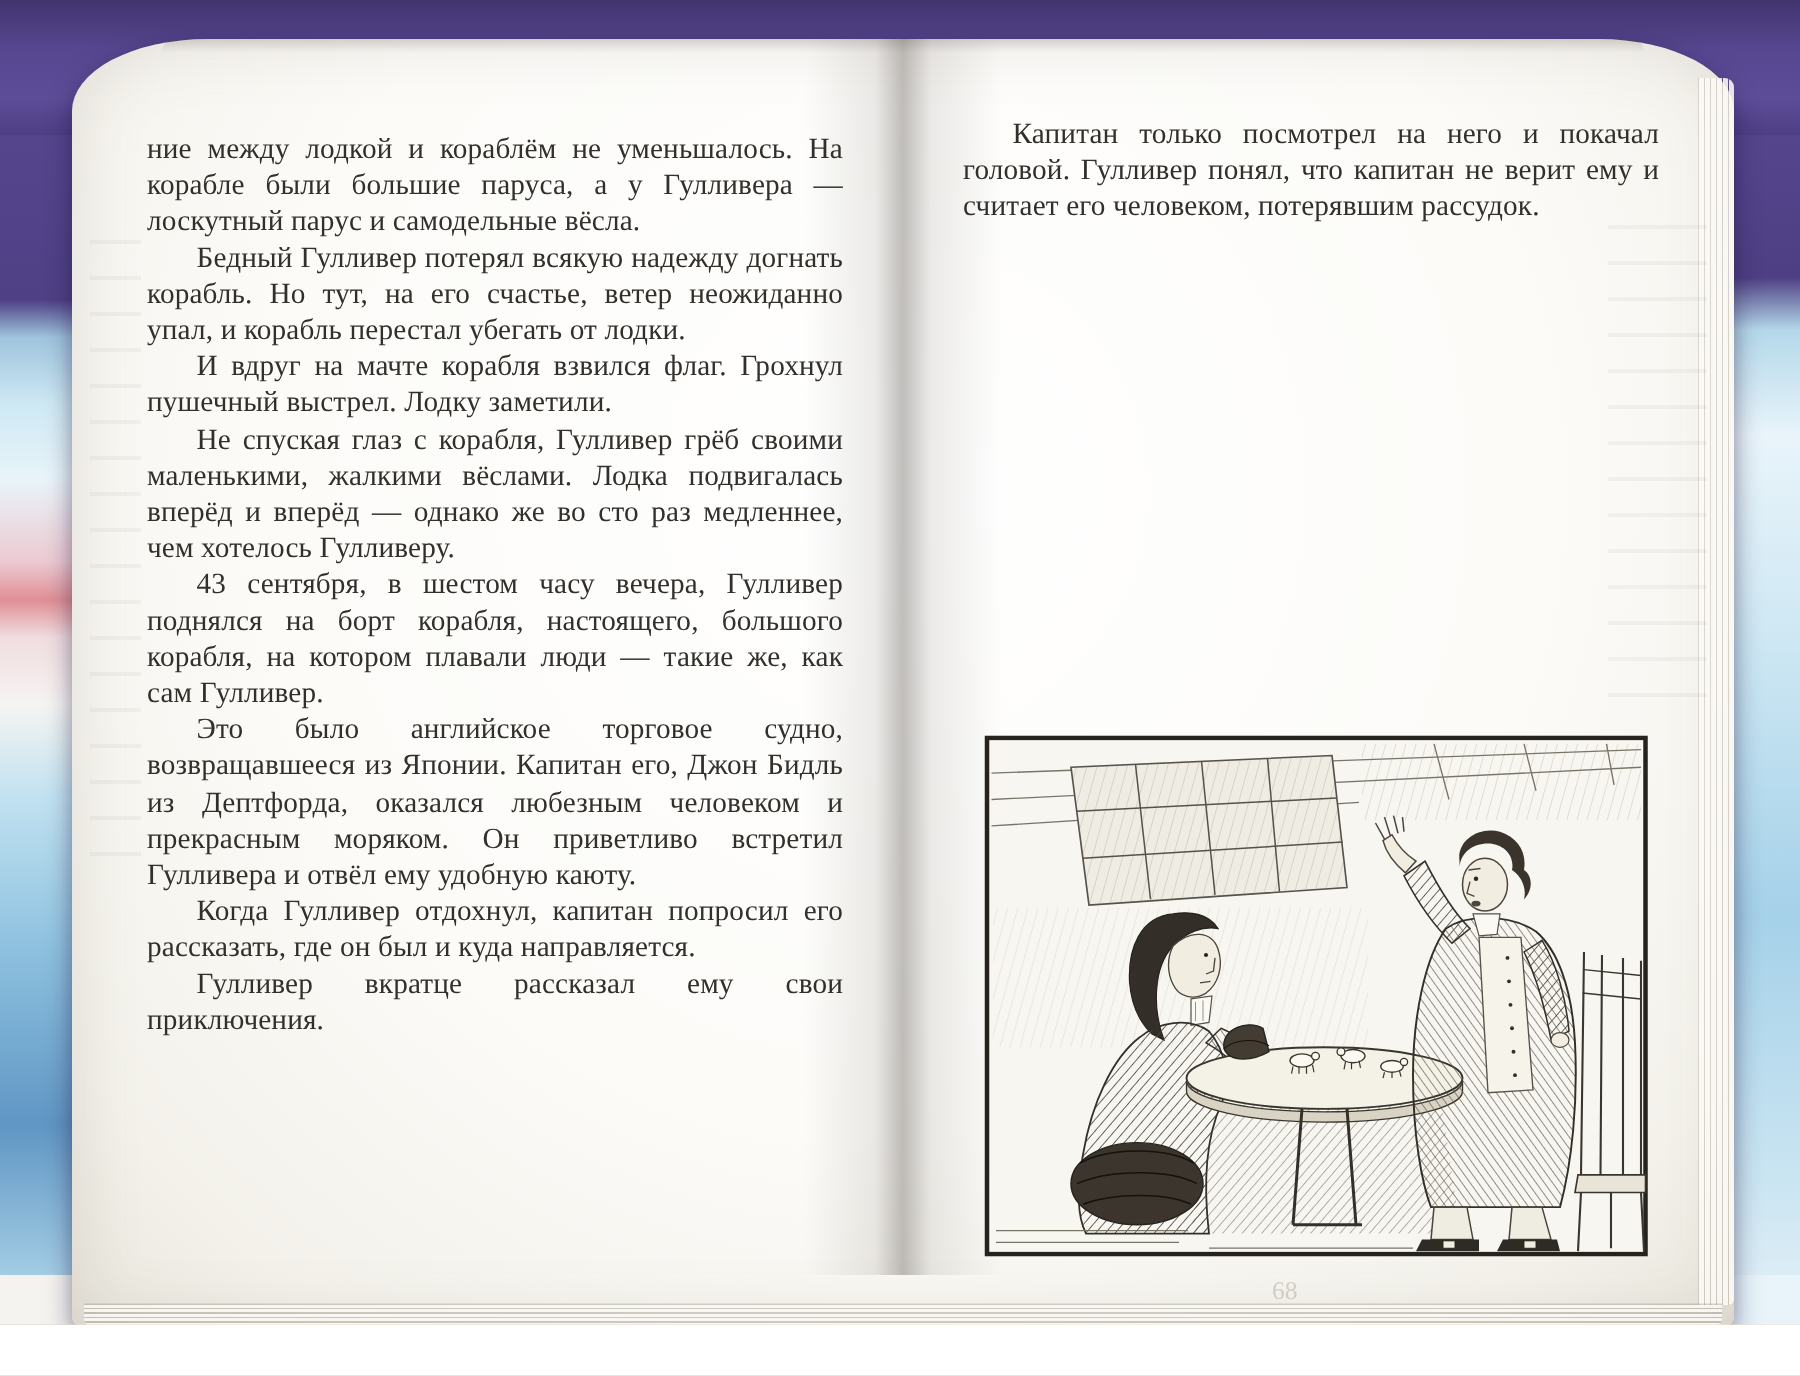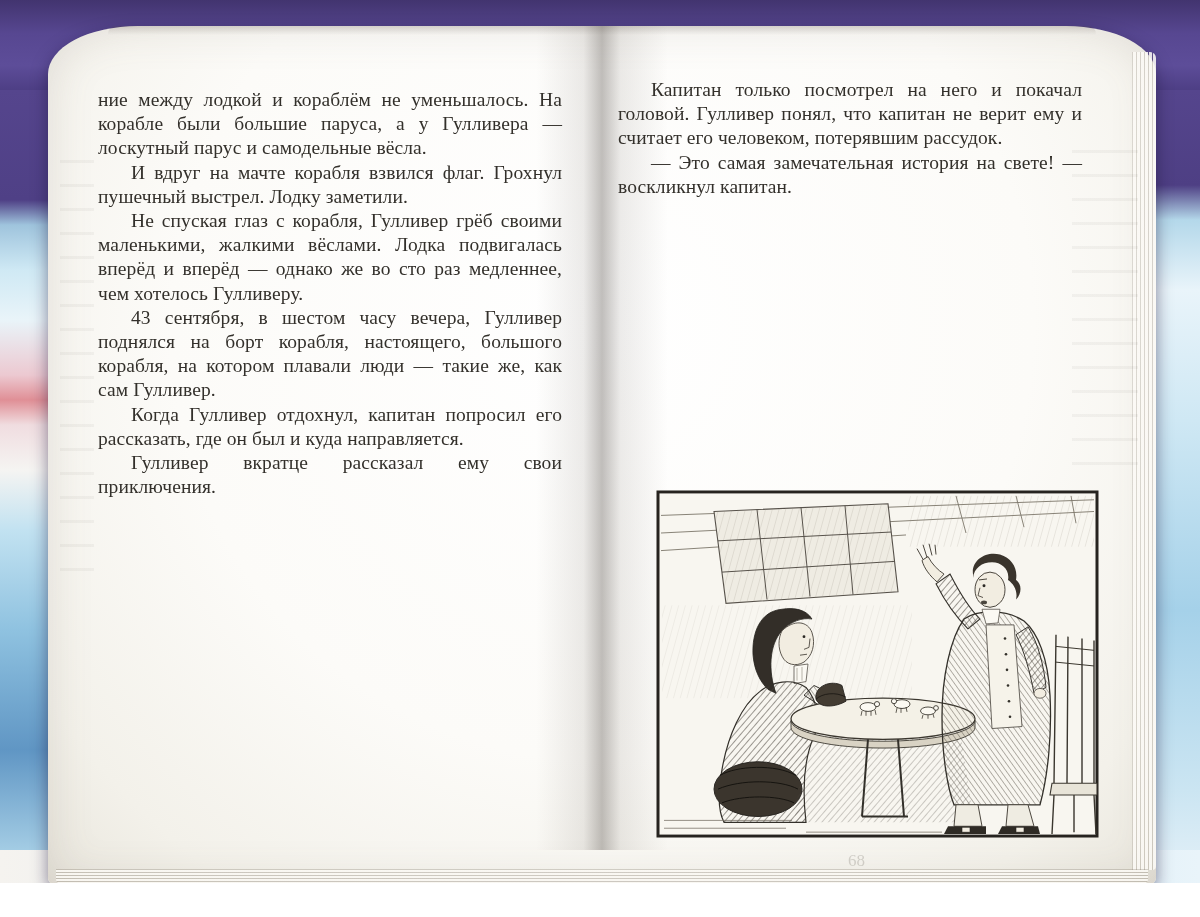--- a/index.html
+++ b/index.html
@@ -33,21 +33,21 @@
     background:linear-gradient(180deg,rgba(90,80,70,.20),rgba(90,80,70,0));}
   .edge-bottom{position:absolute;left:8px;right:8px;bottom:0;height:15px;border-radius:0 0 5px 5px;
     background:repeating-linear-gradient(180deg,rgba(120,110,95,.28) 0 1px,rgba(250,248,243,.92) 1px 3px);}
   .edge-right{position:absolute;right:0;top:26px;bottom:14px;width:24px;border-radius:0 6px 4px 0;
     background:repeating-linear-gradient(90deg,rgba(120,110,95,.20) 0 1px,rgba(252,250,246,.88) 1px 4px);}
 
   
   .text-col{position:absolute;color:#33302b;font-size:19.5px;line-height:24.2px;
     text-align:justify;letter-spacing:.1px;}
   .text-left{left:98px;top:88px;width:464px;}
-  .text-right{left:618px;top:78px;width:464px;}
+  .text-right{left:642px;top:78px;width:464px;}
   .text-col p{margin:0;text-indent:33px;}
   .text-col p.noindent{text-indent:0;}
   .page-number{position:absolute;left:98px;top:888px;width:464px;
     font-size:24px;color:#3a362f;}
   .ghost-number{position:absolute;left:848px;top:851px;width:60px;
     font-size:17px;color:#6a655c;opacity:.25;filter:blur(.4px);}
 
   
   .showthrough{position:absolute;pointer-events:none;
     background:repeating-linear-gradient(180deg,rgba(70,65,55,.05) 0 3px,rgba(0,0,0,0) 3px 24px);}
@@ -73,31 +73,32 @@
     <div class="edge-right"></div>
     <div class="edge-bottom"></div>
   </div>
   <div class="gutter" style="left:602px;position:absolute;top:26px;bottom:33px;"></div>
 
   <div class="showthrough st-left"></div>
   <div class="showthrough st-right"></div>
 
   <div class="text-col text-left">
     <p class="noindent">ние между лодкой и кораблём не уменьшалось. На корабле были большие паруса, а у Гулливера — лоскутный парус и самодельные вёсла.</p>
+    <p>Бедный Гулливер потерял всякую надежду догнать корабль. Но тут, на его счастье, ветер неожиданно упал, и корабль перестал убегать от лодки.</p>
     <p>И вдруг на мачте корабля взвился флаг. Грохнул пушечный выстрел. Лодку заметили.</p>
     <p>Не спуская глаз с корабля, Гулливер грёб своими маленькими, жалкими вёслами. Лодка подвигалась вперёд и вперёд — однако же во сто раз медленнее, чем хотелось Гулливеру.</p>
     <p>43 сентября, в шестом часу вечера, Гулливер поднялся на борт корабля, настоящего, большого корабля, на котором плавали люди — такие же, как сам Гулливер.</p>
+    <p>Это было английское торговое судно, возвращавшееся из Японии. Капитан его, Джон Бидль из Дептфорда, оказался любезным человеком и прекрасным моряком. Он приветливо встретил Гулливера и отвёл ему удобную каюту.</p>
     <p>Когда Гулливер отдохнул, капитан попросил его рассказать, где он был и куда направляется.</p>
     <p>Гулливер вкратце рассказал ему свои приключения.</p>
   </div>
   <div class="page-number">80</div>
 
   <div class="text-col text-right">
     <p>Капитан только посмотрел на него и покачал головой. Гулливер понял, что капитан не верит ему и считает его человеком, потерявшим рассудок.</p>
-    <p>— Это самая замечательная история на свете! — воскликнул капитан.</p>
   </div>
 
   <div class="illustration">
     <svg viewBox="0 0 443 356" preserveAspectRatio="none" xmlns="http://www.w3.org/2000/svg">
       <defs>
         <pattern id="hA" patternUnits="userSpaceOnUse" width="5" height="5" patternTransform="rotate(40)">
           <line x1="0" y1="0" x2="0" y2="5" stroke="#4a453d" stroke-width="1.1"></line>
         </pattern>
         <pattern id="hB" patternUnits="userSpaceOnUse" width="4.5" height="4.5" patternTransform="rotate(-35)">
           <line x1="0" y1="0" x2="0" y2="4.5" stroke="#5f594f" stroke-width="0.9"></line>

